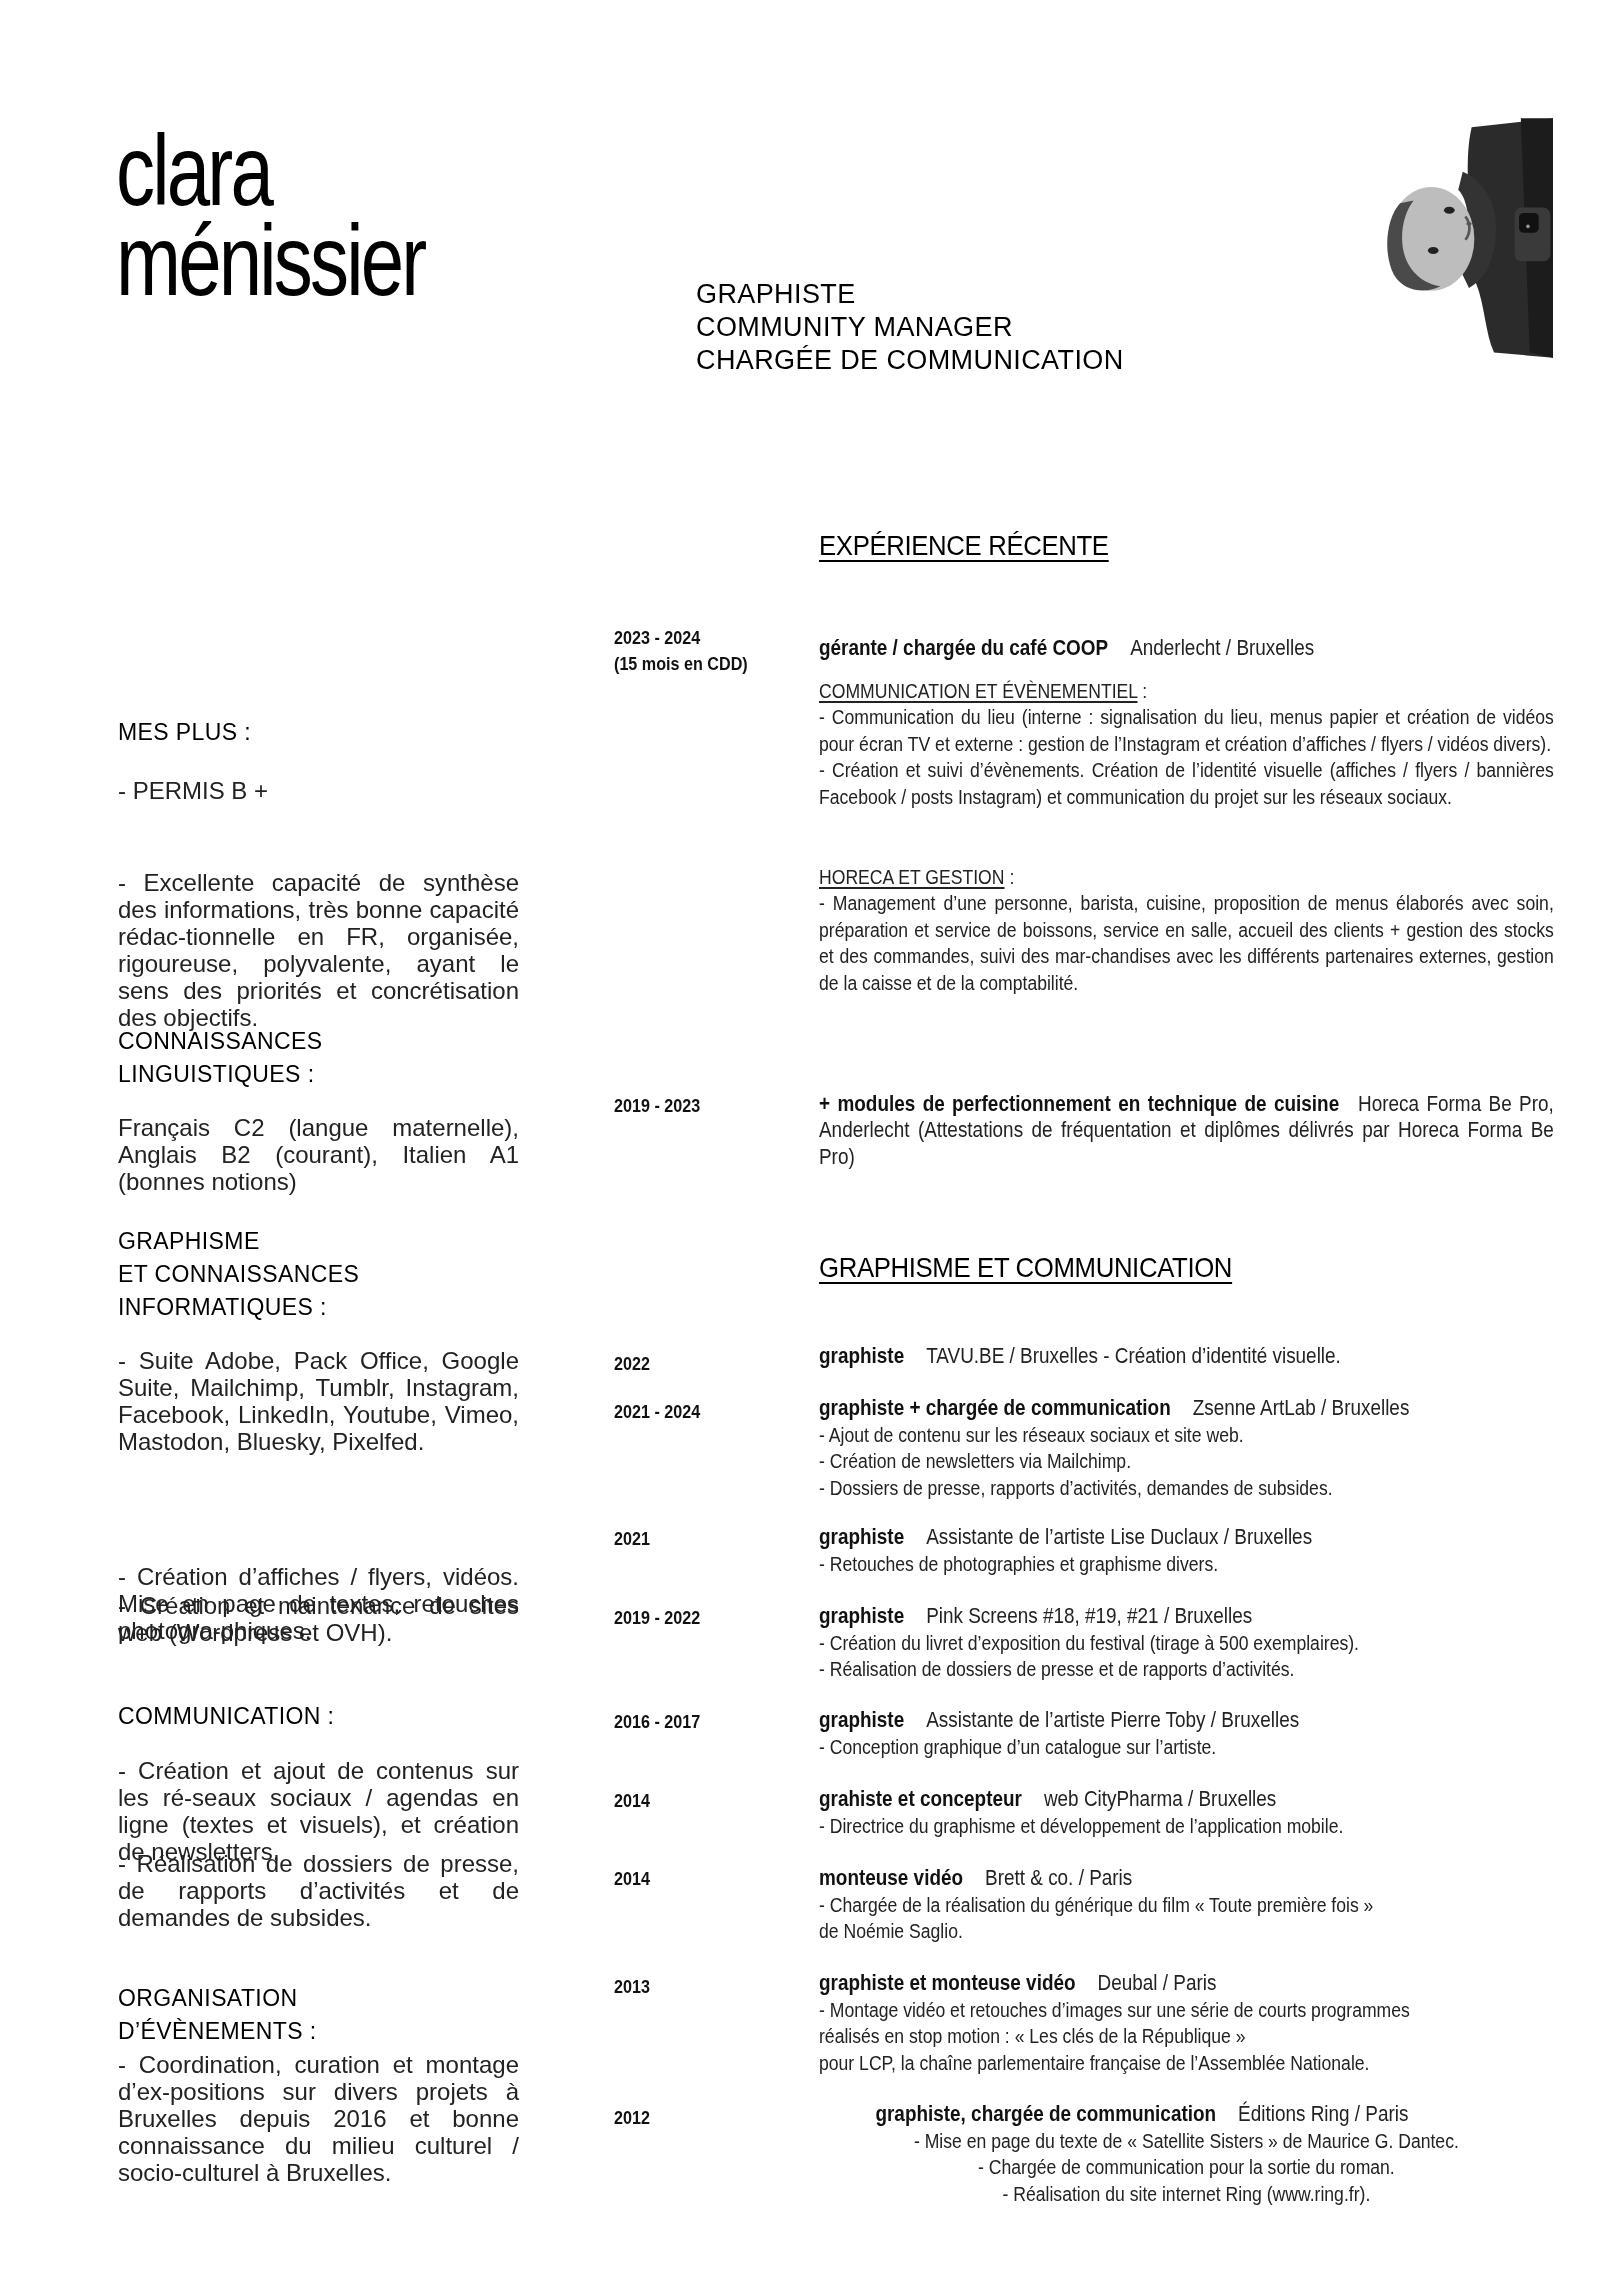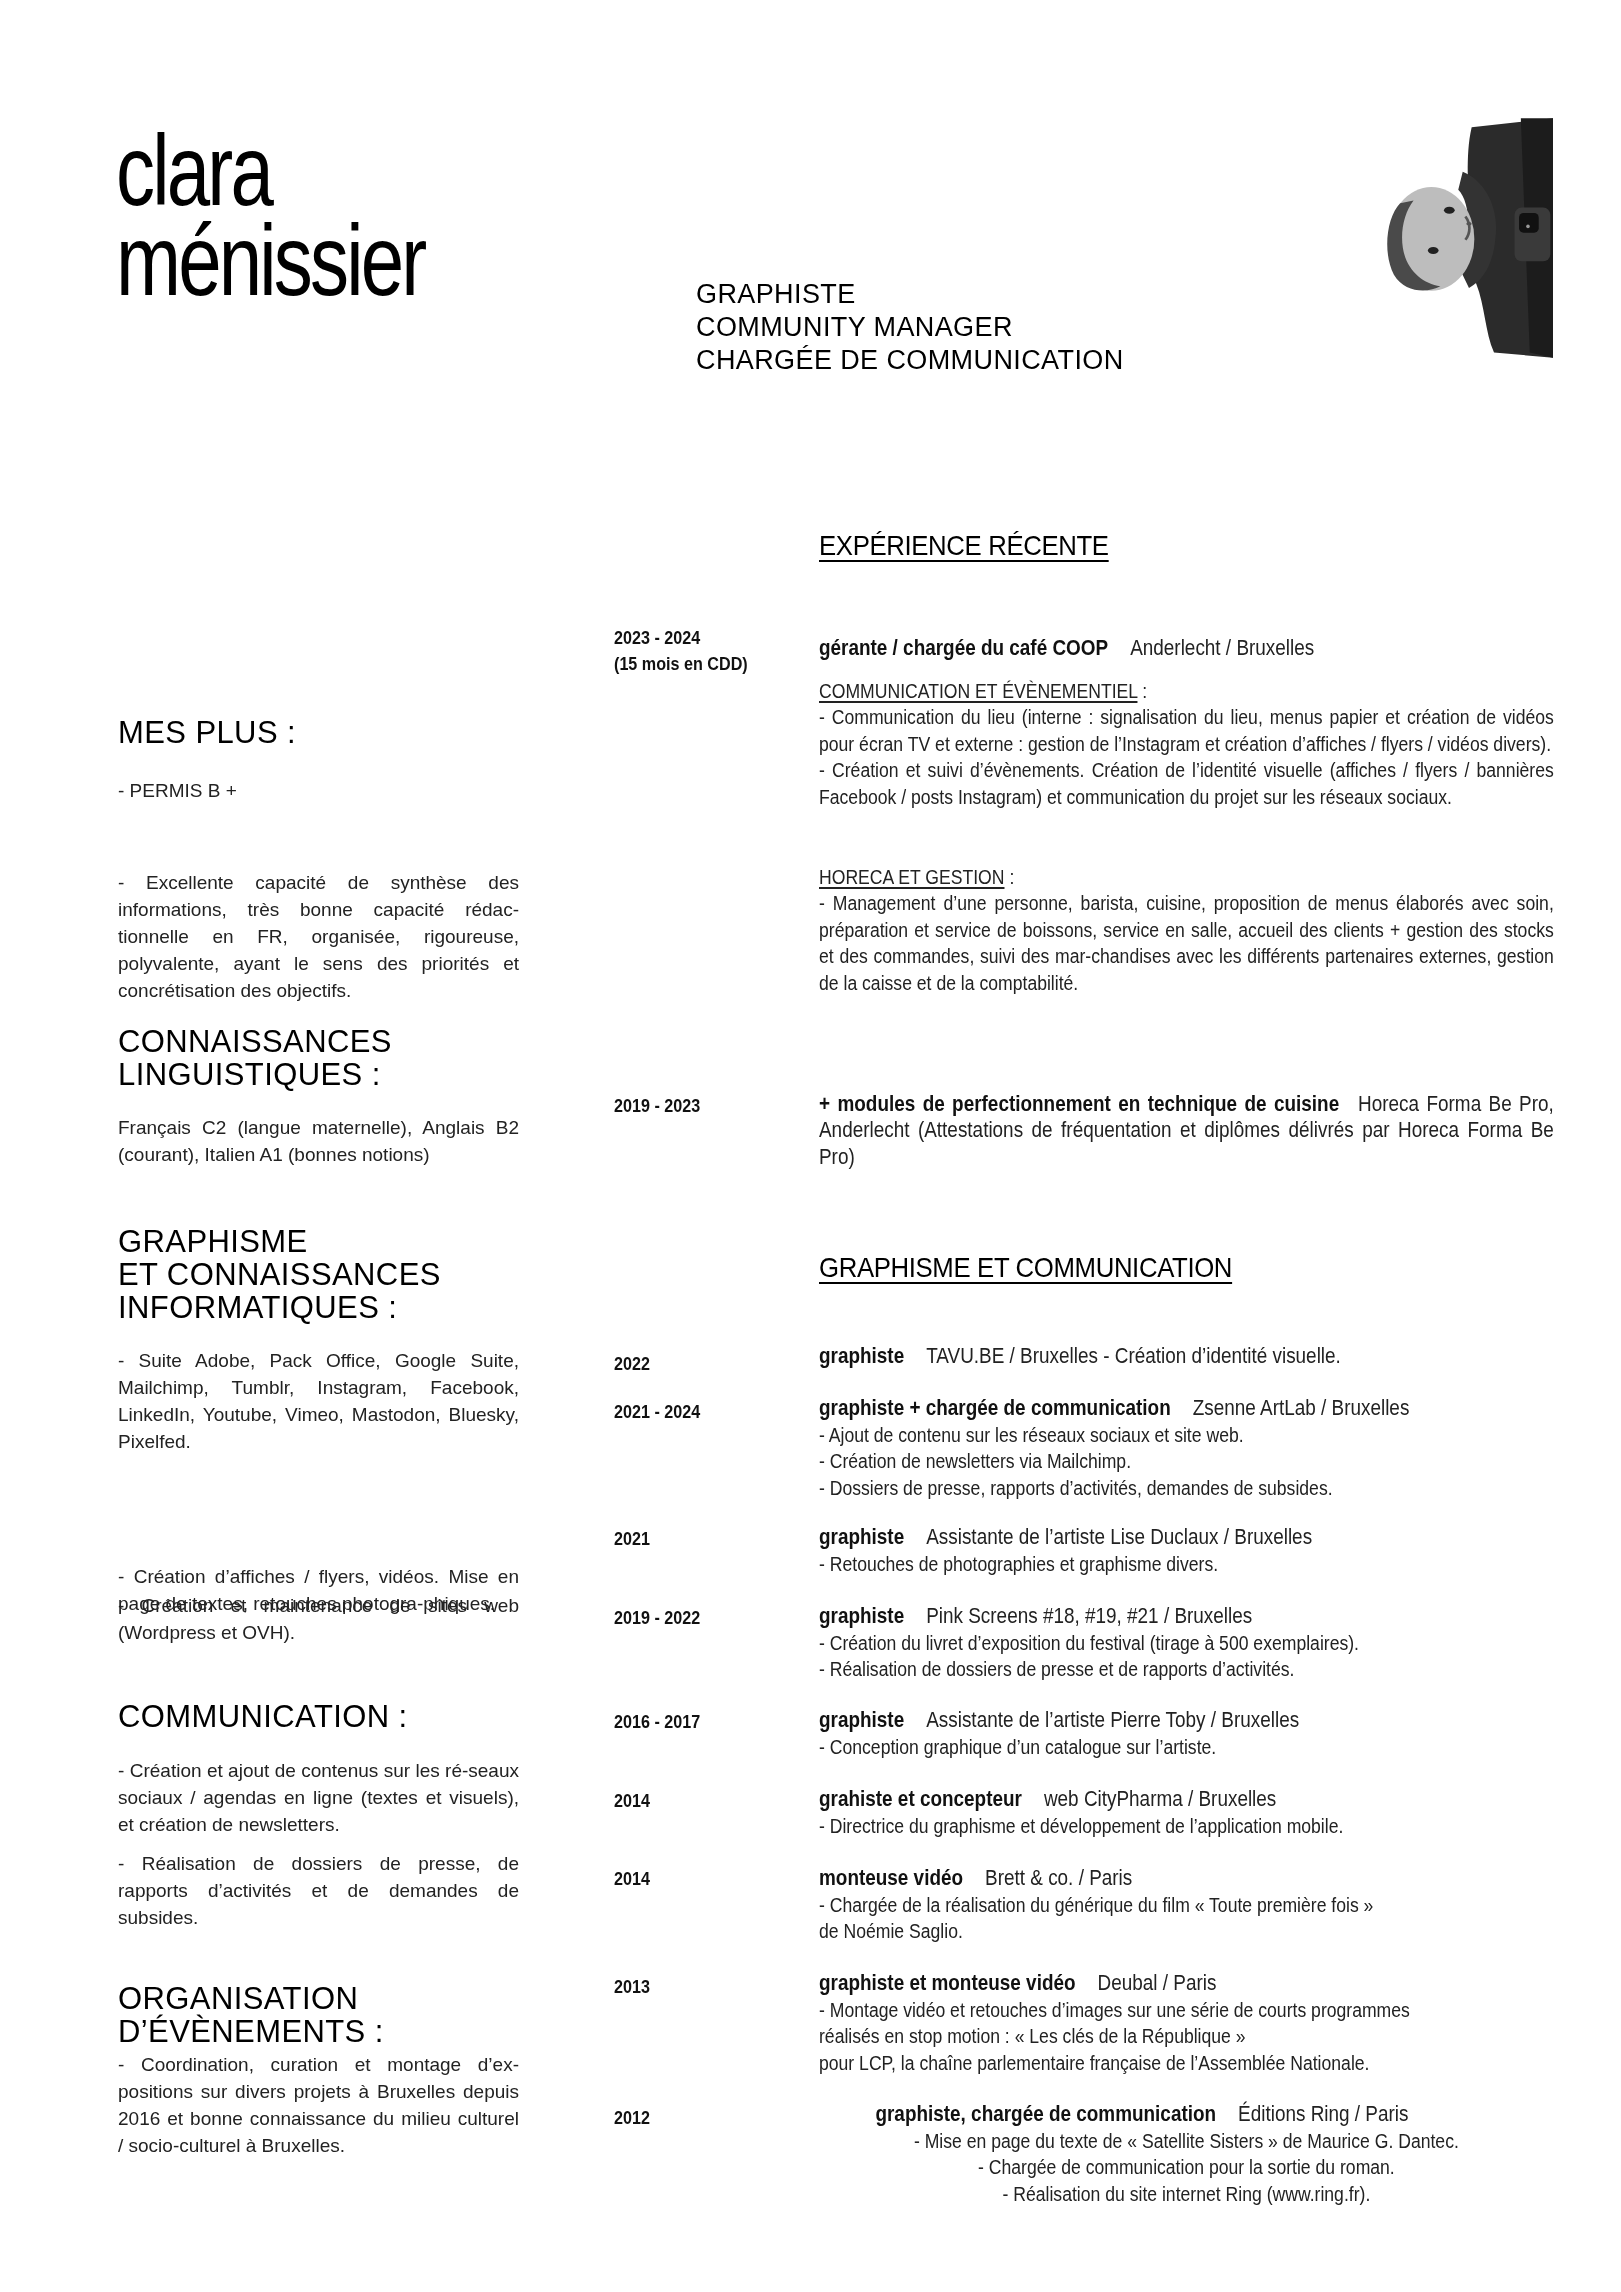--- a/index.html
+++ b/index.html
@@ -10,22 +10,22 @@
   .name { left: 116px; top: 125px; font-family: "Liberation Sans Narrow", "Liberation Sans", sans-serif; font-size: 100px; line-height: 90px; letter-spacing: -3.6px; color: #000; transform: scaleX(0.78); transform-origin: left top; }
   .name div { white-space: nowrap; }
   .roles { left: 696px; top: 278px; font-size: 27px; line-height: 33px; letter-spacing: 0.4px; color: #000; }
   .photo { left: 1351px; top: 118px; width: 202px; height: 240px; }
 
   
   .sec-title { font-size: 28px; text-decoration: underline; text-underline-offset: 4.5px; text-decoration-thickness: 1.8px; letter-spacing: -0.4px; color: #000; transform: scaleX(0.92); transform-origin: left top; white-space: nowrap; }
 
   
   .left { left: 118px; width: 401px; }
-  .lhead { font-size: 31px; line-height: 33px; color: #000; letter-spacing: 0.4px; }
-  .ltext { font-size: 19px; line-height: 27px; color: #222; text-align: justify; hyphens: manual; }
+  .lhead { font-size: 23px; line-height: 33px; color: #000; letter-spacing: 0.4px; }
+  .ltext { font-size: 24px; line-height: 27px; color: #222; text-align: justify; hyphens: manual; }
 
   
   .date { left: 614px; font-size: 19px; line-height: 26px; color: #111; font-weight: bold; transform: scaleX(0.85); transform-origin: left top; white-space: nowrap; }
   .entry { left: 819px; width: 734px; }
   .entry-head { font-size: 21.5px; line-height: 27px; white-space: nowrap; transform: scaleX(0.88); transform-origin: left top; }
   .role { font-weight: bold; color: #111; margin-right: 25px; }
   .place { color: #222; }
   .ebody { font-size: 20px; line-height: 26.4px; color: #222; transform: scaleX(0.88); transform-origin: left top; width: 835px; }
   .ebody.just { text-align: justify; }
   .sub { text-decoration: underline; text-underline-offset: 2.7px; }

